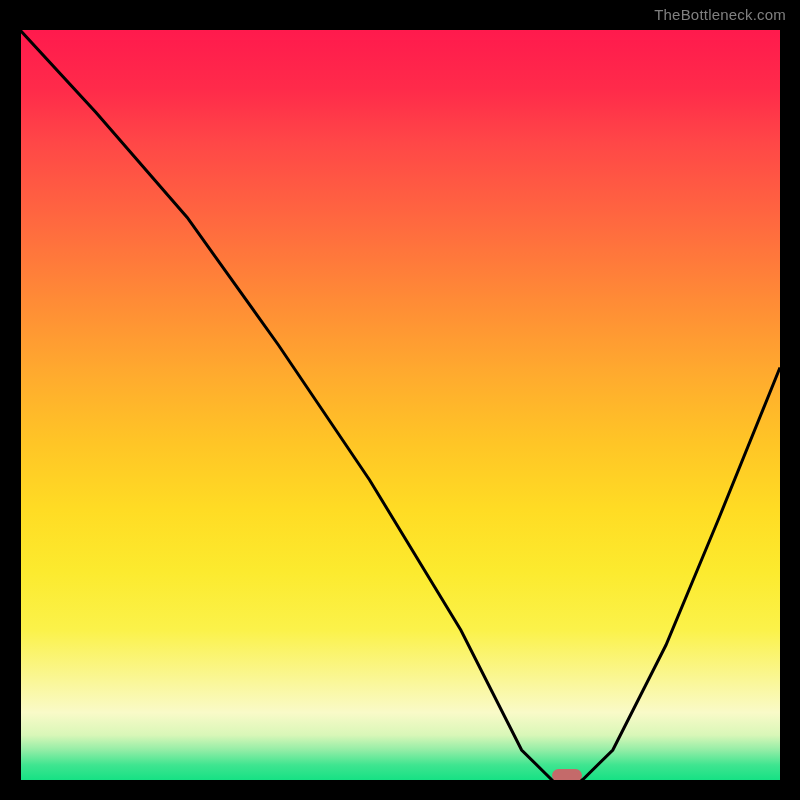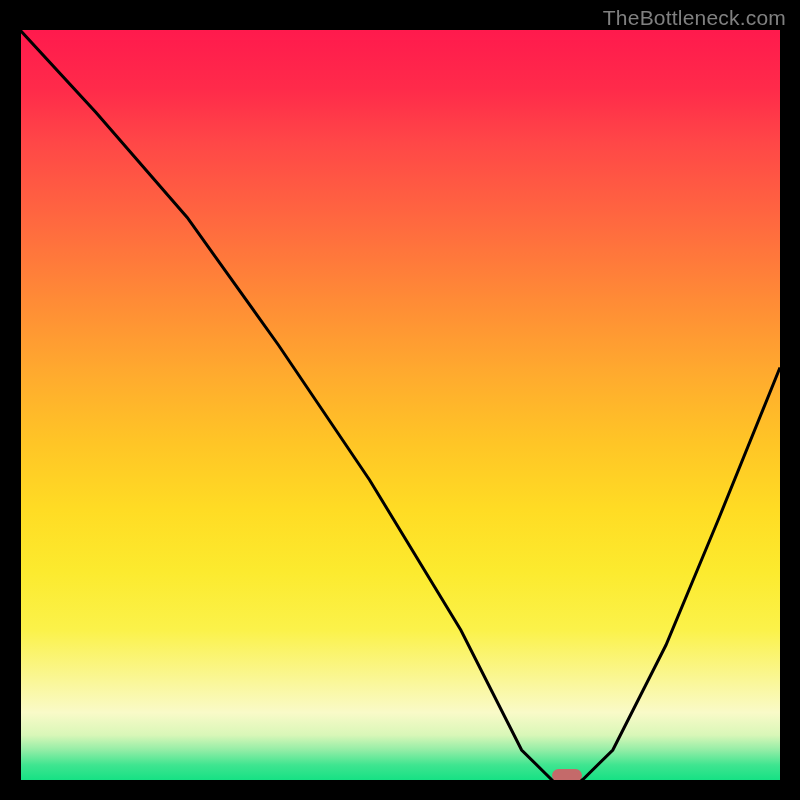--- a/index.html
+++ b/index.html
@@ -70,21 +70,21 @@
     height: 13px;
     background: #c46a6a;
     border-radius: 7px;
   }
   .watermark {
     position: absolute;
     top: 6px;
     right: 14px;
     color: #808080;
     font-family: Arial, Helvetica, sans-serif;
-    font-size: 21px;
+    font-size: 15px;
     letter-spacing: 0.2px;
   }
 </style>
 </head>
 <body>
 
 <div class="stage">
 
   <div class="plot-area"></div>
 

